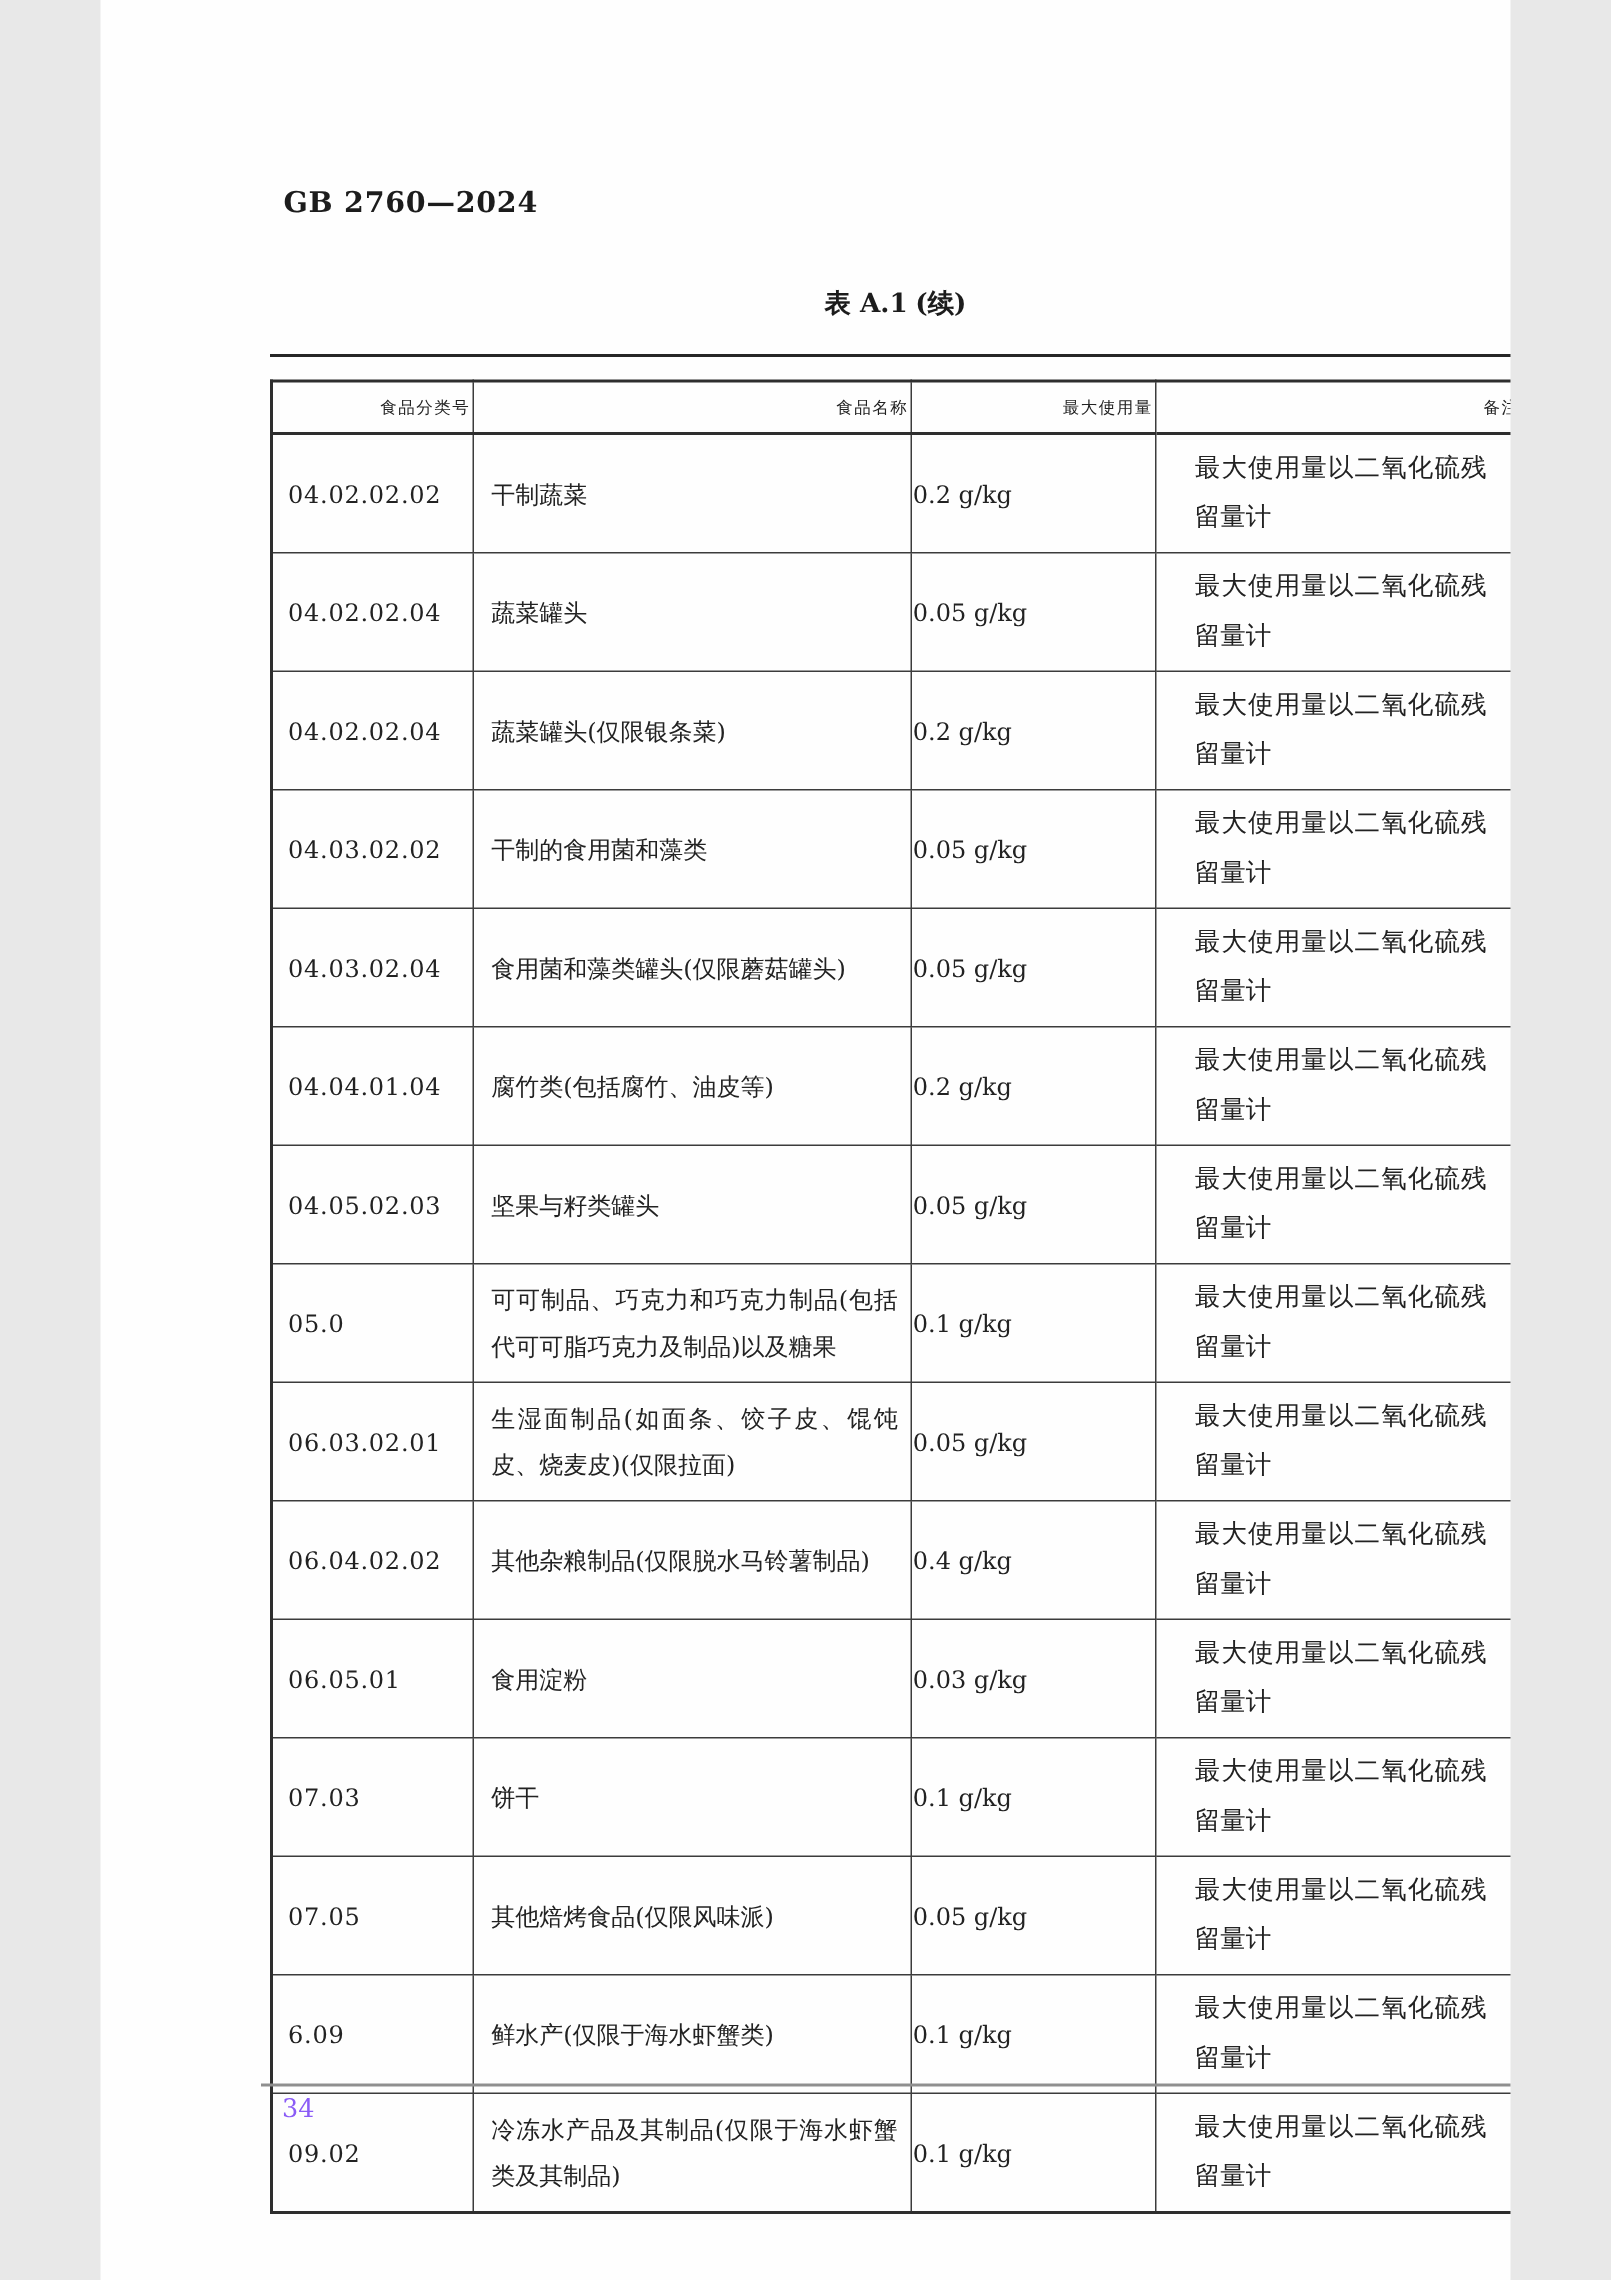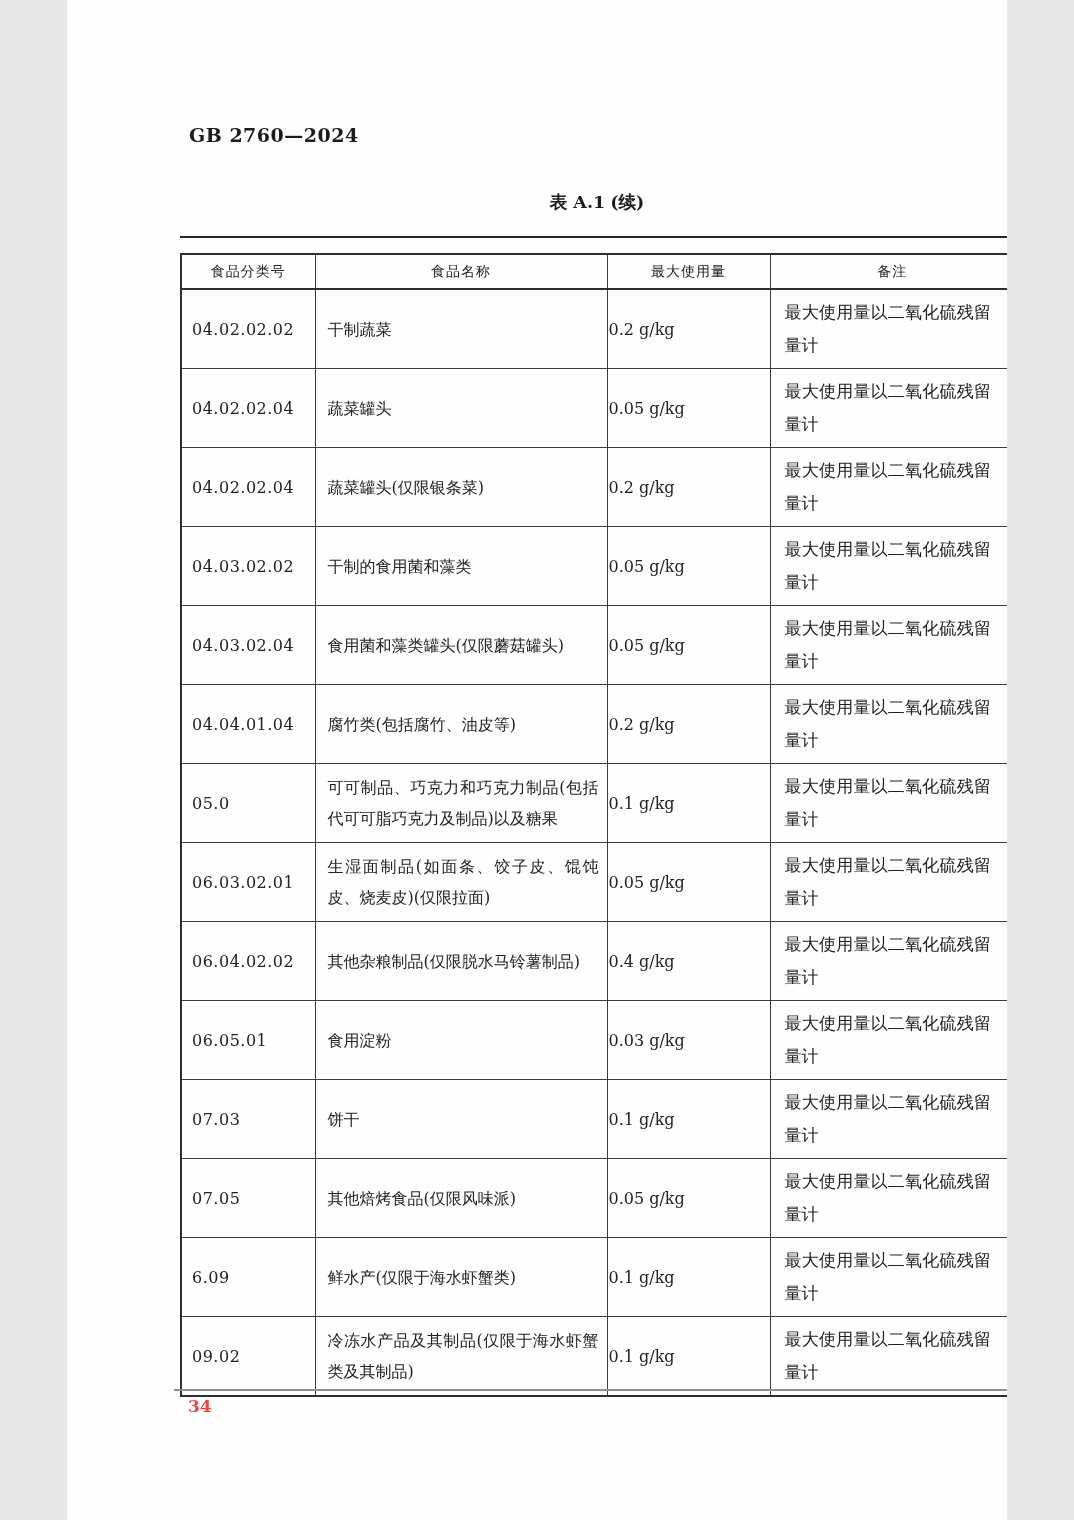--- a/index.html
+++ b/index.html
@@ -23,39 +23,39 @@
     background:#262626;
   }
   table.main-table {
     position:absolute; left:113px; top:253px; width:834px;
     border-collapse:collapse; table-layout:fixed;
     font-size:16px; color:#222;
   }
   table.main-table, table.main-table td { border:1px solid #3c3c3c; }
   table.main-table { border:2px solid #2e2e2e; }
   thead td {
-    height:31px; text-align:center; vertical-align:middle;
-    font-size:14px; letter-spacing:1px;
+    height:31px; text-align:right; vertical-align:middle;
+    font-size:11px; letter-spacing:1px;
     border-bottom:2px solid #2e2e2e !important;
   }
   tbody td { height:64px; vertical-align:middle; }
   td.cell-cat  { padding-left:10px; letter-spacing:0.5px; }
   td.cell-name { padding:6px 8px 6px 12px; text-align:justify; line-height:31px; }
   td.cell-use  { text-align:left; }
   td.cell-remark {
-    padding:6px 23px 6px 14px; text-align:justify; text-align-last:left;
+    padding:6px 23px 6px 26px; text-align:justify; text-align-last:left;
     line-height:33px; font-size:17px;
   }
   .footer-rule {
     position:absolute; left:107px; top:1389px; width:841px; height:2px;
     background:#8f8f8f;
   }
   .page-number {
     position:absolute; left:121px; top:1396px;
-    font-size:17px; color:#ef4444;font-weight:bold;
+    font-size:17px; color:#8b5cf6;
   }
 </style>
 </head>
 <body>
 
 <div class="page">
 
   <div class="doc-number">GB 2760—2024</div>
 
   <div class="table-title">
@@ -117,20 +117,26 @@
           <td class="cell-remark">最大使用量以二氧化硫残留量计</td>
         </tr>
 
         <tr>
           <td class="cell-cat">04.04.01.04</td>
           <td class="cell-name">腐竹类(包括腐竹、油皮等)</td>
           <td class="cell-use">0.2 g/kg</td>
           <td class="cell-remark">最大使用量以二氧化硫残留量计</td>
         </tr>
 
+        <tr>
+          <td class="cell-cat">04.05.02.03</td>
+          <td class="cell-name">坚果与籽类罐头</td>
+          <td class="cell-use">0.05 g/kg</td>
+          <td class="cell-remark">最大使用量以二氧化硫残留量计</td>
+        </tr>
 
         <tr>
           <td class="cell-cat">05.0</td>
           <td class="cell-name">可可制品、巧克力和巧克力制品(包括代可可脂巧克力及制品)以及糖果</td>
           <td class="cell-use">0.1 g/kg</td>
           <td class="cell-remark">最大使用量以二氧化硫残留量计</td>
         </tr>
 
         <tr>
           <td class="cell-cat">06.03.02.01</td>

